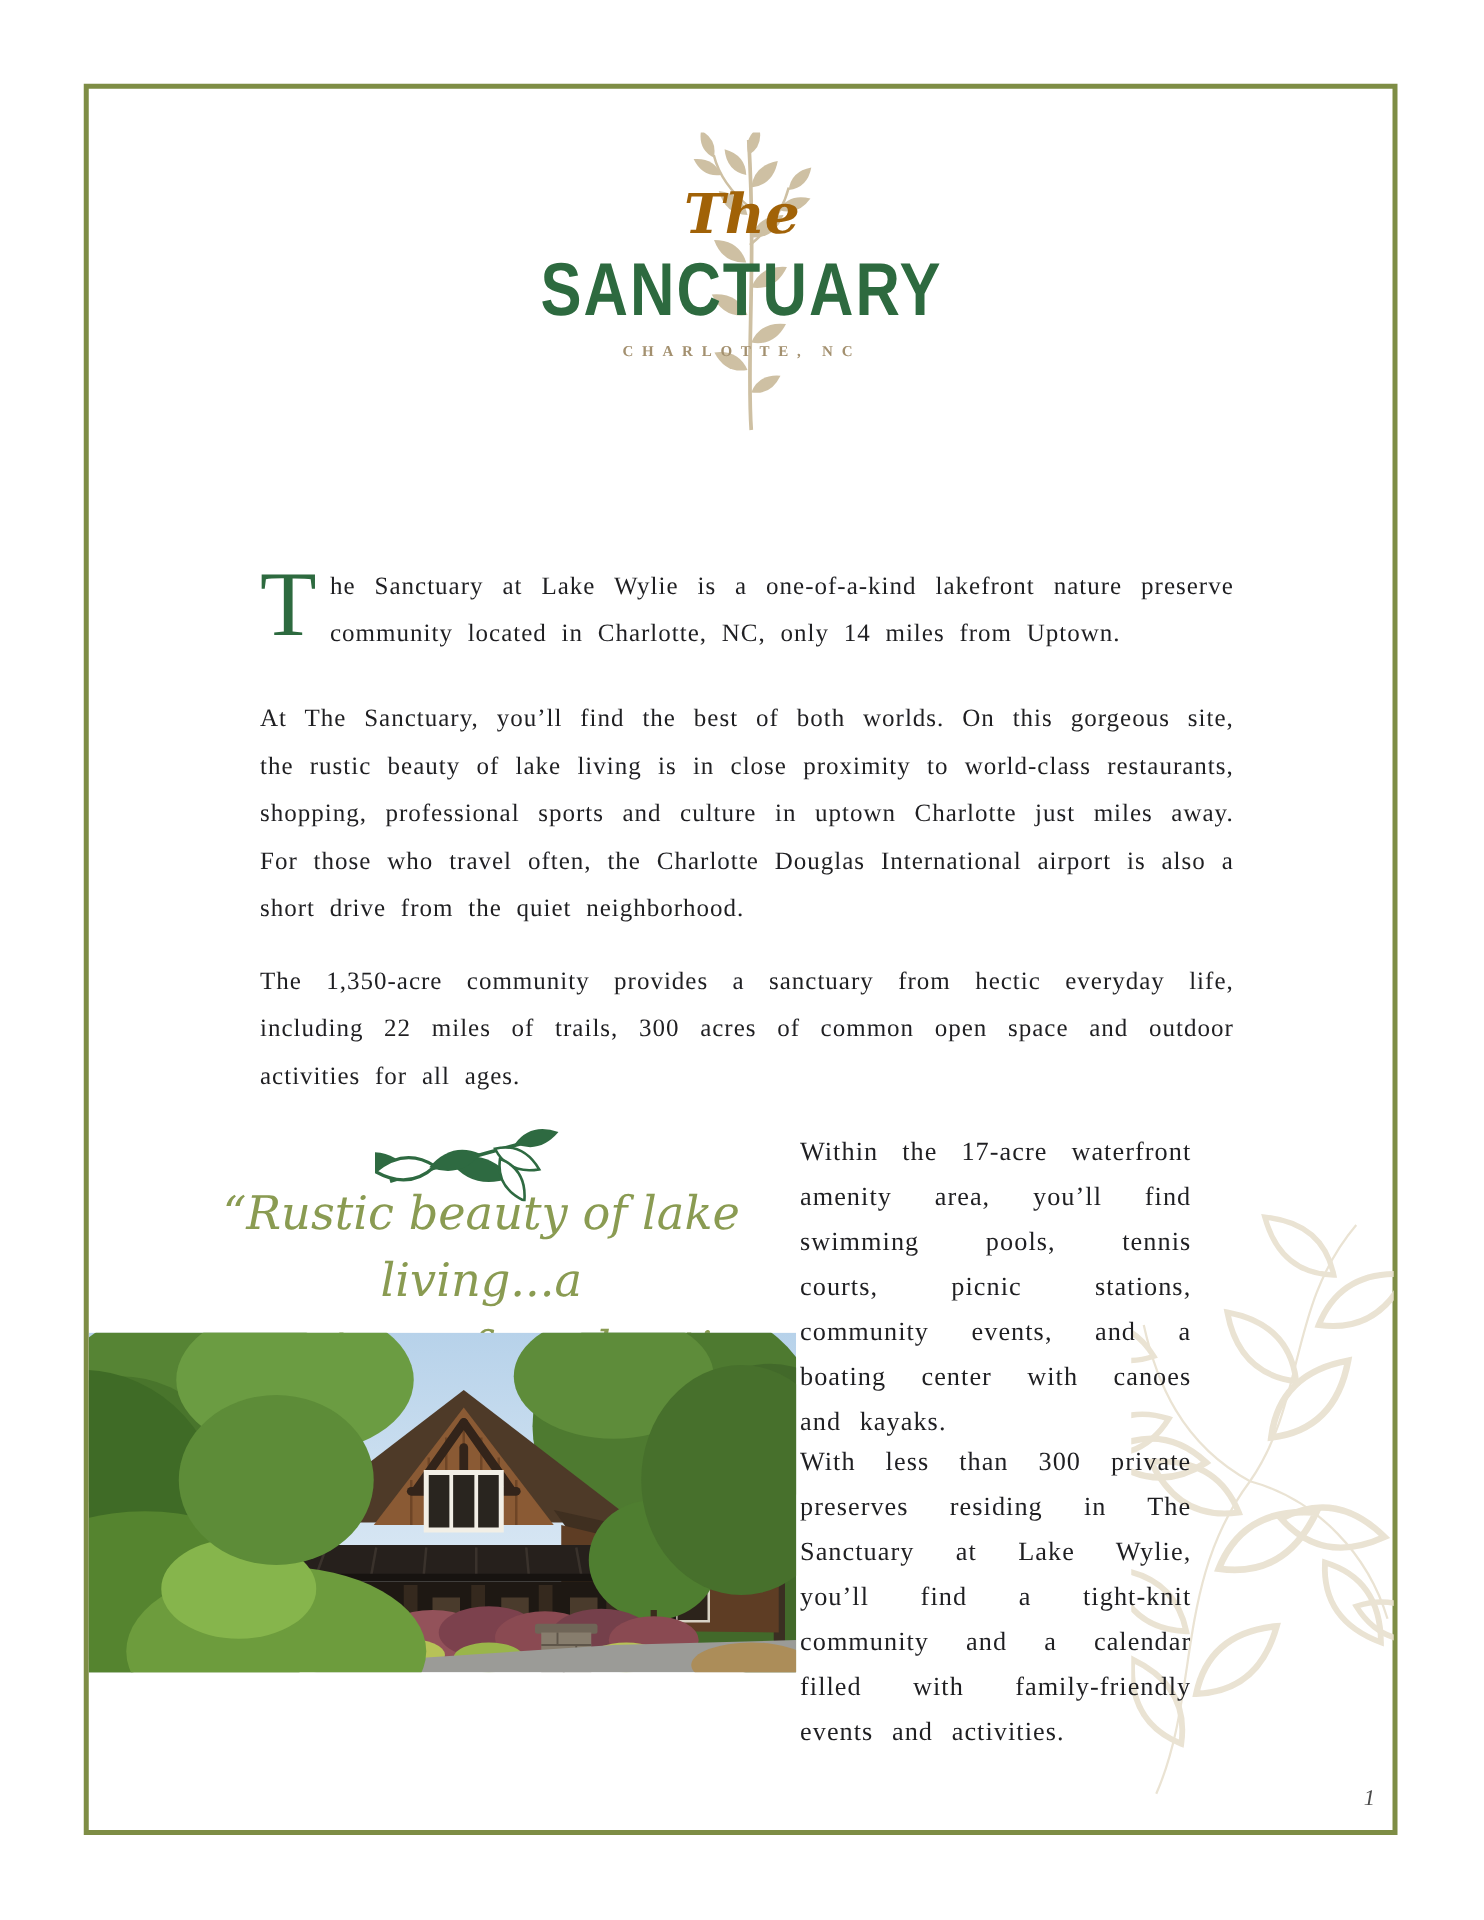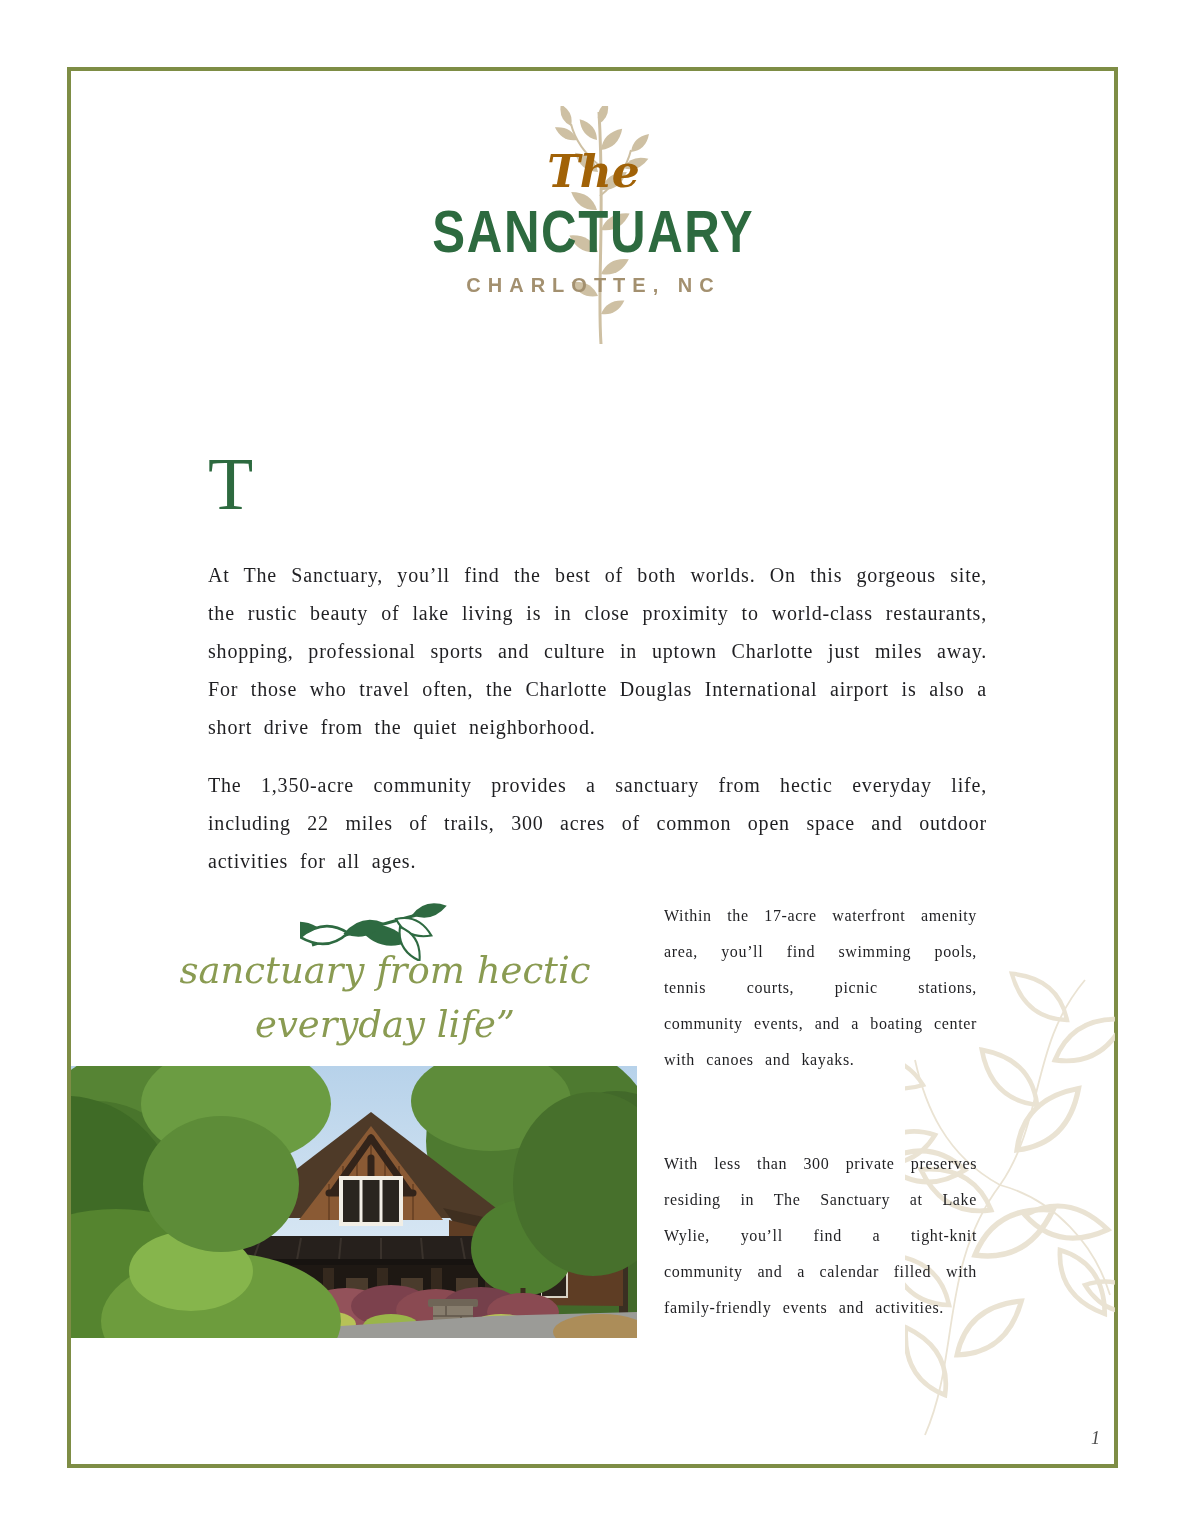--- a/index.html
+++ b/index.html
@@ -19,21 +19,21 @@
     font-size:44px;color:#a16207;
   }
   .logo-name{position:absolute;left:0;right:0;top:197px;text-align:center;z-index:2;}
   .logo-name span{
     display:inline-block;transform:scaleX(.82);transform-origin:center;
     font-family:"Liberation Sans", sans-serif;font-weight:800;font-size:60px;
     letter-spacing:2px;color:#2d6a3f;
   }
   .logo-loc{
     position:absolute;left:0;right:0;top:274px;text-align:center;z-index:2;
-    font-family:Liberation Sans, sans-serif;font-weight:700;font-size:20px;
+    font-family:Liberation Serif, serif;font-weight:700;font-size:12px;
     letter-spacing:7px;color:#a3906f;
   }
   
   .bodypar{
     position:absolute;left:208px;width:779px;text-align:justify;
     font-size:20px;line-height:38px;letter-spacing:.04em;word-spacing:.30em;
     color:#1f1f22;z-index:2;
   }
   .p1{top:430px;}
   .p2{top:536px;}
@@ -50,22 +50,22 @@
     font-size:37px;line-height:54px;color:#8a9b52;
   }
   .quote span{display:block;}
   
   .photo{
     position:absolute;left:71px;top:1066px;width:566px;height:272px;
     overflow:hidden;z-index:2;
   }
   
   .sidepar{
-    position:absolute;left:664px;width:313px;text-align:justify;
-    font-size:16px;line-height:36px;letter-spacing:.04em;word-spacing:.42em;
+    position:absolute;left:640px;width:313px;text-align:justify;
+    font-size:21px;line-height:36px;letter-spacing:.04em;word-spacing:.42em;
     color:#1f1f22;z-index:2;
   }
   .sp1{top:882px;}
   .sp2{top:1130px;}
   
   .watermark{position:absolute;left:905px;top:965px;width:210px;height:480px;z-index:1;opacity:.9;}
   
   .page-num{
     position:absolute;left:1040px;top:1428px;width:60px;text-align:right;z-index:2;
     font-style:italic;font-size:18px;color:#4a4a4a;font-family:"Liberation Serif", serif;
@@ -98,39 +98,40 @@
     <use href="#leaf" transform="translate(93,146) rotate(-150) scale(1.1)"></use>
     <use href="#leaf" transform="translate(96,168) rotate(-28) scale(1.05)"></use>
     <use href="#leaf" transform="translate(93,190) rotate(-152) scale(1)"></use>
     <use href="#leaf" transform="translate(96,208) rotate(-30) scale(.9)"></use>
   </g>
 </svg>
 <div class="logo-the">The</div>
 <div class="logo-name"><span>SANCTUARY</span></div>
 <div class="logo-loc">CHARLOTTE, NC</div>
 
-<p class="bodypar p1"><span class="dropcap">T</span></p>
+<p class="bodypar p1"><span class="dropcap">T</span><span>he Sanctuary at Lake Wylie is a one-of-a-kind lakefront nature preserve community located in Charlotte, NC, only 14 miles from Uptown.</span></p>
 
 <p class="bodypar p2">At The Sanctuary, you’ll find the best of both worlds. On this gorgeous site, the rustic beauty of lake living is in close proximity to world-class restaurants, shopping, professional sports and culture in uptown Charlotte just miles away. For those who travel often, the Charlotte Douglas International airport is also a short drive from the quiet neighborhood.</p>
 
 <p class="bodypar p3">The 1,350-acre community provides a sanctuary from hectic everyday life, including 22 miles of trails, 300 acres of common open space and outdoor activities for all ages.</p>
 
 <svg class="quote-leaf" viewBox="0 0 150 78" aria-hidden="true">
   <path d="M12 62 C45 52 85 40 132 28" fill="none" stroke="#2e6a41" stroke-width="3"></path>
   <g>
     <use href="#leaf" transform="translate(28,56) rotate(-160) scale(1.5)" fill="#2e6a41"></use>
     <use href="#leaf" transform="translate(48,50) rotate(-185) scale(1.6)" fill="#ffffff" stroke="#2e6a41" stroke-width="1.6"></use>
     <use href="#leaf" transform="translate(60,46) rotate(15) scale(1.7)" fill="#2e6a41"></use>
     <use href="#leaf" transform="translate(84,40) rotate(-195) scale(1.4)" fill="#2e6a41"></use>
     <use href="#leaf" transform="translate(96,36) rotate(25) scale(1.3)" fill="#ffffff" stroke="#2e6a41" stroke-width="1.6"></use>
     <use href="#leaf" transform="translate(112,32) rotate(-15) scale(1.2)" fill="#2e6a41"></use>
     <use href="#leaf" transform="translate(100,44) rotate(60) scale(1.3)" fill="#ffffff" stroke="#2e6a41" stroke-width="1.6"></use>
   </g>
 </svg>
 <div class="quote">
+  <span>“Rustic beauty of lake living...a</span>
   <span>sanctuary from hectic everyday life”</span>
 </div>
 
 <div class="photo">
 <svg width="566" height="272" viewBox="0 0 566 272" aria-hidden="true">
   <defs>
     <linearGradient id="sky" x1="0" y1="0" x2="0" y2="1">
       <stop offset="0" stop-color="#b7d2ea"></stop>
           <stop offset="1" stop-color="#e8f1f8"></stop>
     </linearGradient>

